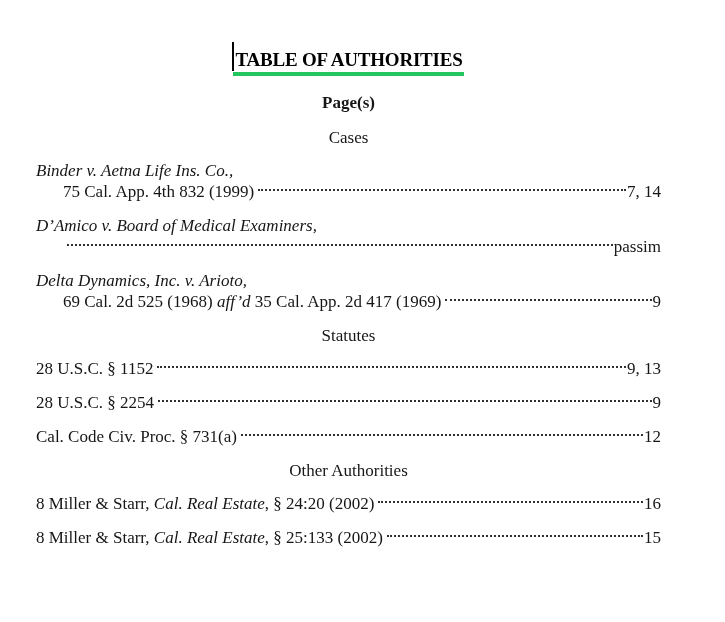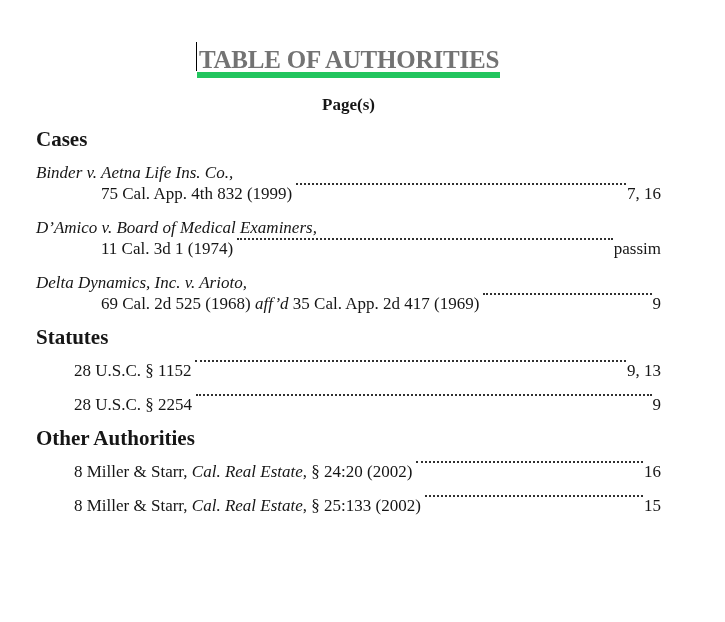--- a/index.html
+++ b/index.html
@@ -12,43 +12,43 @@
   }
   .page {
     position: relative;
     width: 725px; height: 622px;
     padding: 49px 64px 0 36px;
     background: #ffffff;
   }
   .title-wrap { text-align: center; margin-bottom: 16px; }
   .doc-title {
     display: inline-block; position: relative;
-    font-size: 25px; font-weight: bold; letter-spacing: -0.2px;
-    color: #737373;
-    border-bottom: 6px solid #22c55e;
+    font-size: 19px; font-weight: bold; letter-spacing: -0.2px;
+    color: #000000;
+    border-bottom: 4px solid #22c55e;
     padding: 0 1px 1px 2px;
     line-height: 22px;
   }
   .text-cursor {
     position: absolute; left: -1px; top: -7px;
     width: 1.5px; height: 29px;
     background: #000;
   }
   .pages-label {
     text-align: center; font-weight: bold;
     line-height: 21px; margin-bottom: 14px;
   }
   .toa-section { margin: 0; }
   .section-heading {
-    font-size: 21px; font-weight: bold;
-    line-height: 21px; margin: 0 0 12px 0;
+    font-size: 17px; font-weight: normal;
+    line-height: 21px; margin: 0 0 12px 0; text-align: center;
   }
   .entry { margin: 0 0 13px 0; line-height: 21px; }
   .name-line { font-style: italic; white-space: nowrap; font-family: Liberation Serif, serif; }
-  .cite-line { display: flex; align-items: flex-start; margin-left: 38px; }
+  .cite-line { display: flex; align-items: center; }
   .cite-line.indent { padding-left: 27px; }
   .cite-text { white-space: nowrap; flex: 0 0 auto; }
   .cite-text em { }
   .leader {
     flex: 1 1 auto; min-width: 6px;
     border-bottom: 2px dotted #303030;
     margin: 0 1px 4px 4px;
     height: 0;
   }
   .page-ref { white-space: nowrap; flex: 0 0 auto; }
@@ -68,28 +68,27 @@
 
   <div id="sections">
   <section class="toa-section">
     <h2 class="section-heading">Cases</h2>
     <div class="entries">
   <div class="entry">
     <div class="name-line">Binder v. Aetna Life Ins. Co.,</div>
     <div class="cite-line indent">
       <span class="cite-text"><span>75 Cal. App. 4th 832 (1999)</span></span>
       <span class="leader"></span>
-      <span class="page-ref">7, 16</span>
+      <span class="page-ref">7, 14</span>
     </div>
   </div>
 
   <div class="entry">
     <div class="name-line">D’Amico v. Board of Medical Examiners,</div>
     <div class="cite-line indent">
-      <span class="cite-text"><span>11 Cal. 3d 1 (1974)</span></span>
       <span class="leader"></span>
       <span class="page-ref italic">passim</span>
     </div>
   </div>
 
   <div class="entry">
     <div class="name-line">Delta Dynamics, Inc. v. Arioto,</div>
     <div class="cite-line indent">
       <span class="cite-text"><span>69 Cal. 2d 525 (1968) </span><em>aff’d</em><span> 35 Cal. App. 2d 417 (1969)</span></span>
       <span class="leader"></span>
@@ -113,20 +112,28 @@
 
   <div class="entry">
 
     <div class="cite-line">
       <span class="cite-text"><span>28 U.S.C. § 2254</span></span>
       <span class="leader"></span>
       <span class="page-ref">9</span>
     </div>
   </div>
 
+  <div class="entry">
+
+    <div class="cite-line">
+      <span class="cite-text"><span>Cal. Code Civ. Proc. § 731(a)</span></span>
+      <span class="leader"></span>
+      <span class="page-ref">12</span>
+    </div>
+  </div>
 </div>
   </section>
 
   <section class="toa-section">
     <h2 class="section-heading">Other Authorities</h2>
     <div class="entries">
 
   <div class="entry">
 
     <div class="cite-line">

